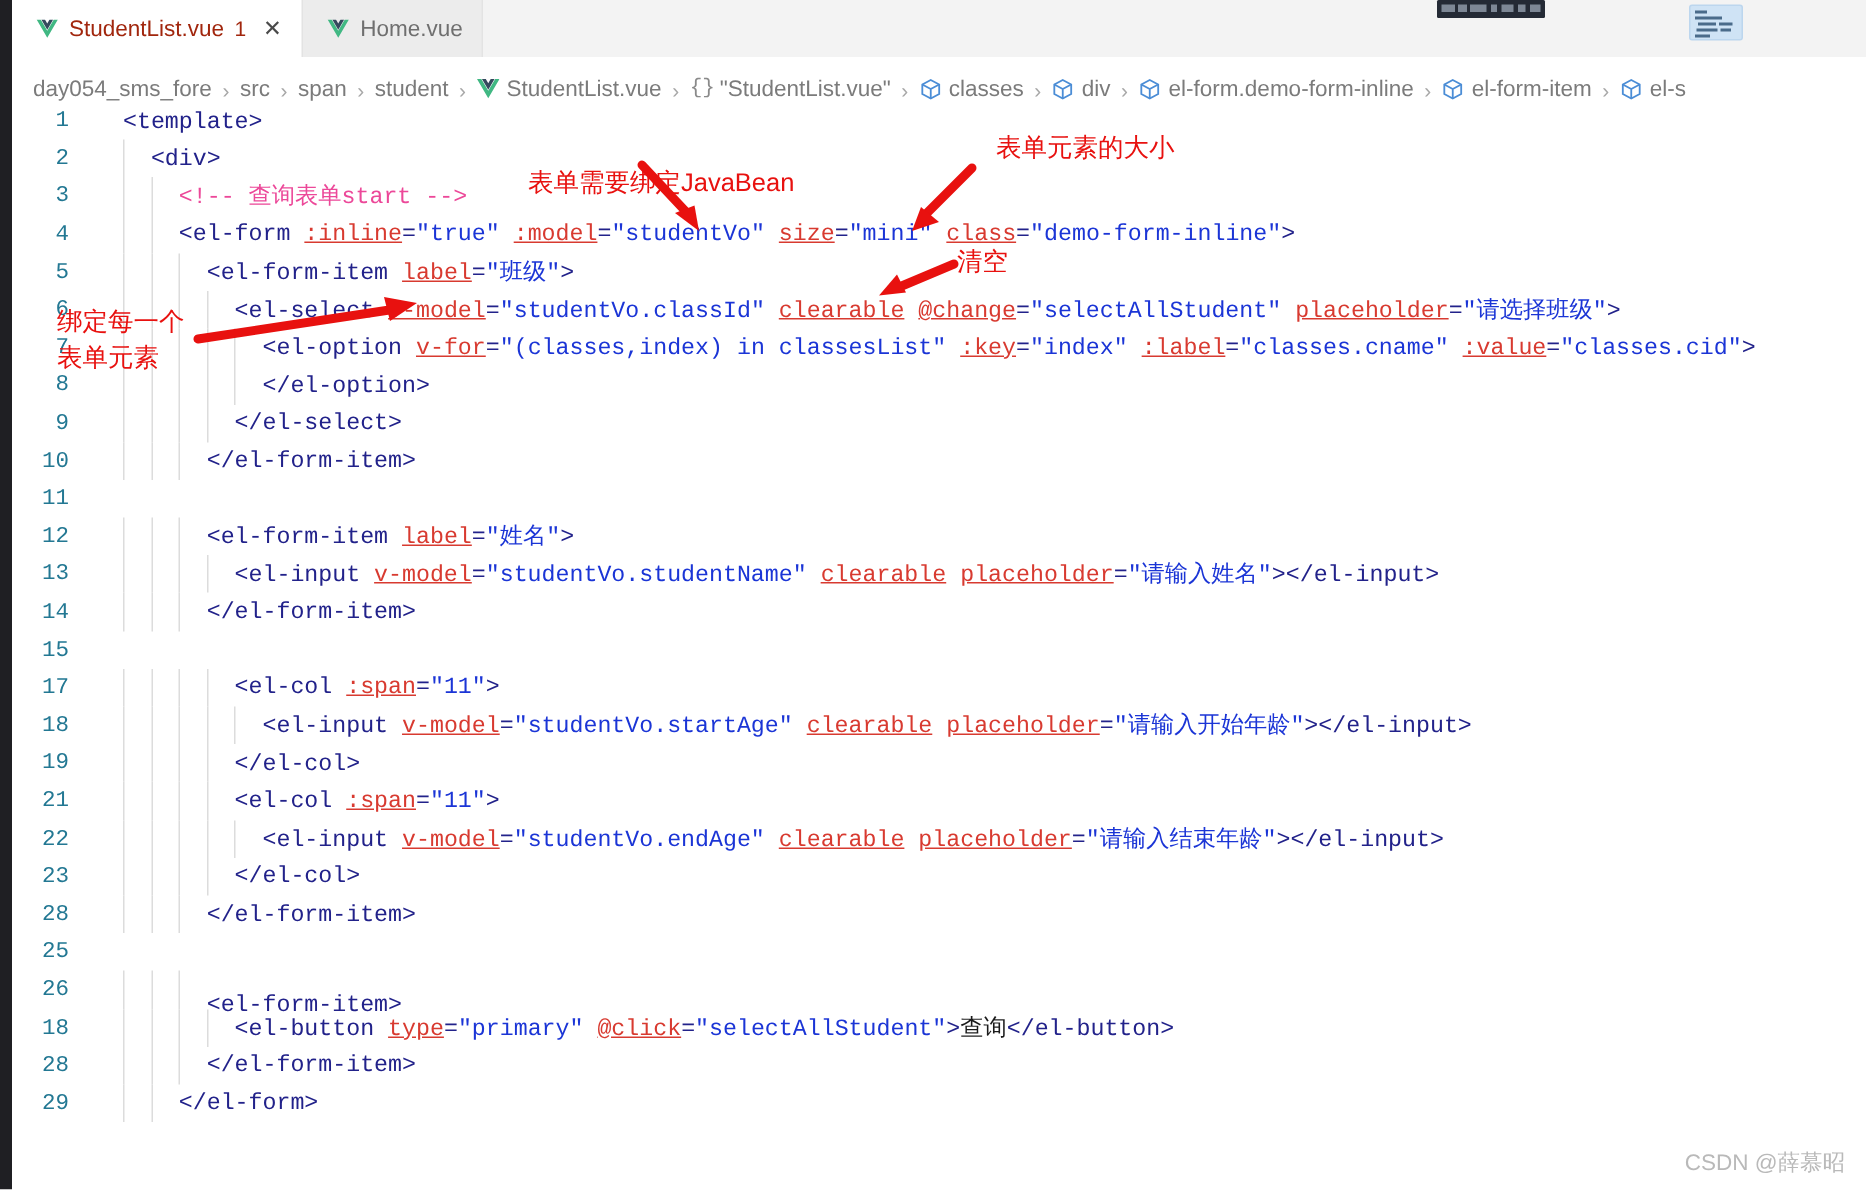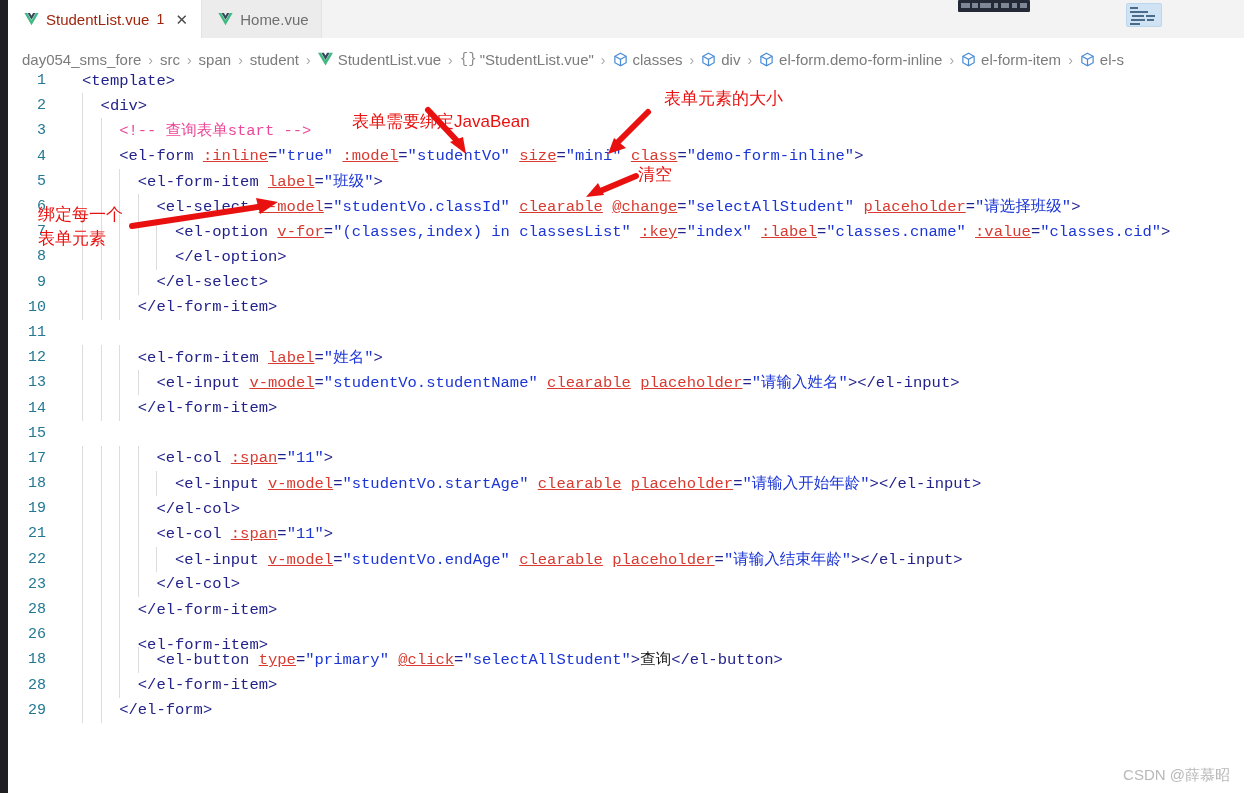--- a/index.html
+++ b/index.html
@@ -404,20 +404,24 @@
         <div class="ctext" style="padding-left: 96.4px;"><span class="t-tag">&lt;/el-col&gt;</span></div>
       </div>
       <div class="code-row">
         <div class="lnum">28</div>
         <div class="guide" style="left: 74px;"></div>
         <div class="guide" style="left: 92.6px;"></div>
         <div class="guide" style="left: 111.2px;"></div>
         <div class="ctext" style="padding-left: 77.8px;"><span class="t-tag">&lt;/el-form-item&gt;</span></div>
       </div>
       <div class="code-row">
+        <div class="lnum">25</div>
+        <div class="ctext" style="padding-left: 22px;"></div>
+      </div>
+      <div class="code-row">
         <div class="lnum">26</div>
         <div class="guide" style="left: 74px;"></div>
         <div class="guide" style="left: 92.6px;"></div>
         <div class="guide" style="left: 111.2px;"></div>
         <div class="ctext" style="padding-left: 77.8px; margin-top: 20px;"><span class="t-tag">&lt;el-form-item&gt;</span></div>
       </div>
       <div class="code-row">
         <div class="lnum">18</div>
         <div class="guide" style="left: 74px;"></div>
         <div class="guide" style="left: 92.6px;"></div>

